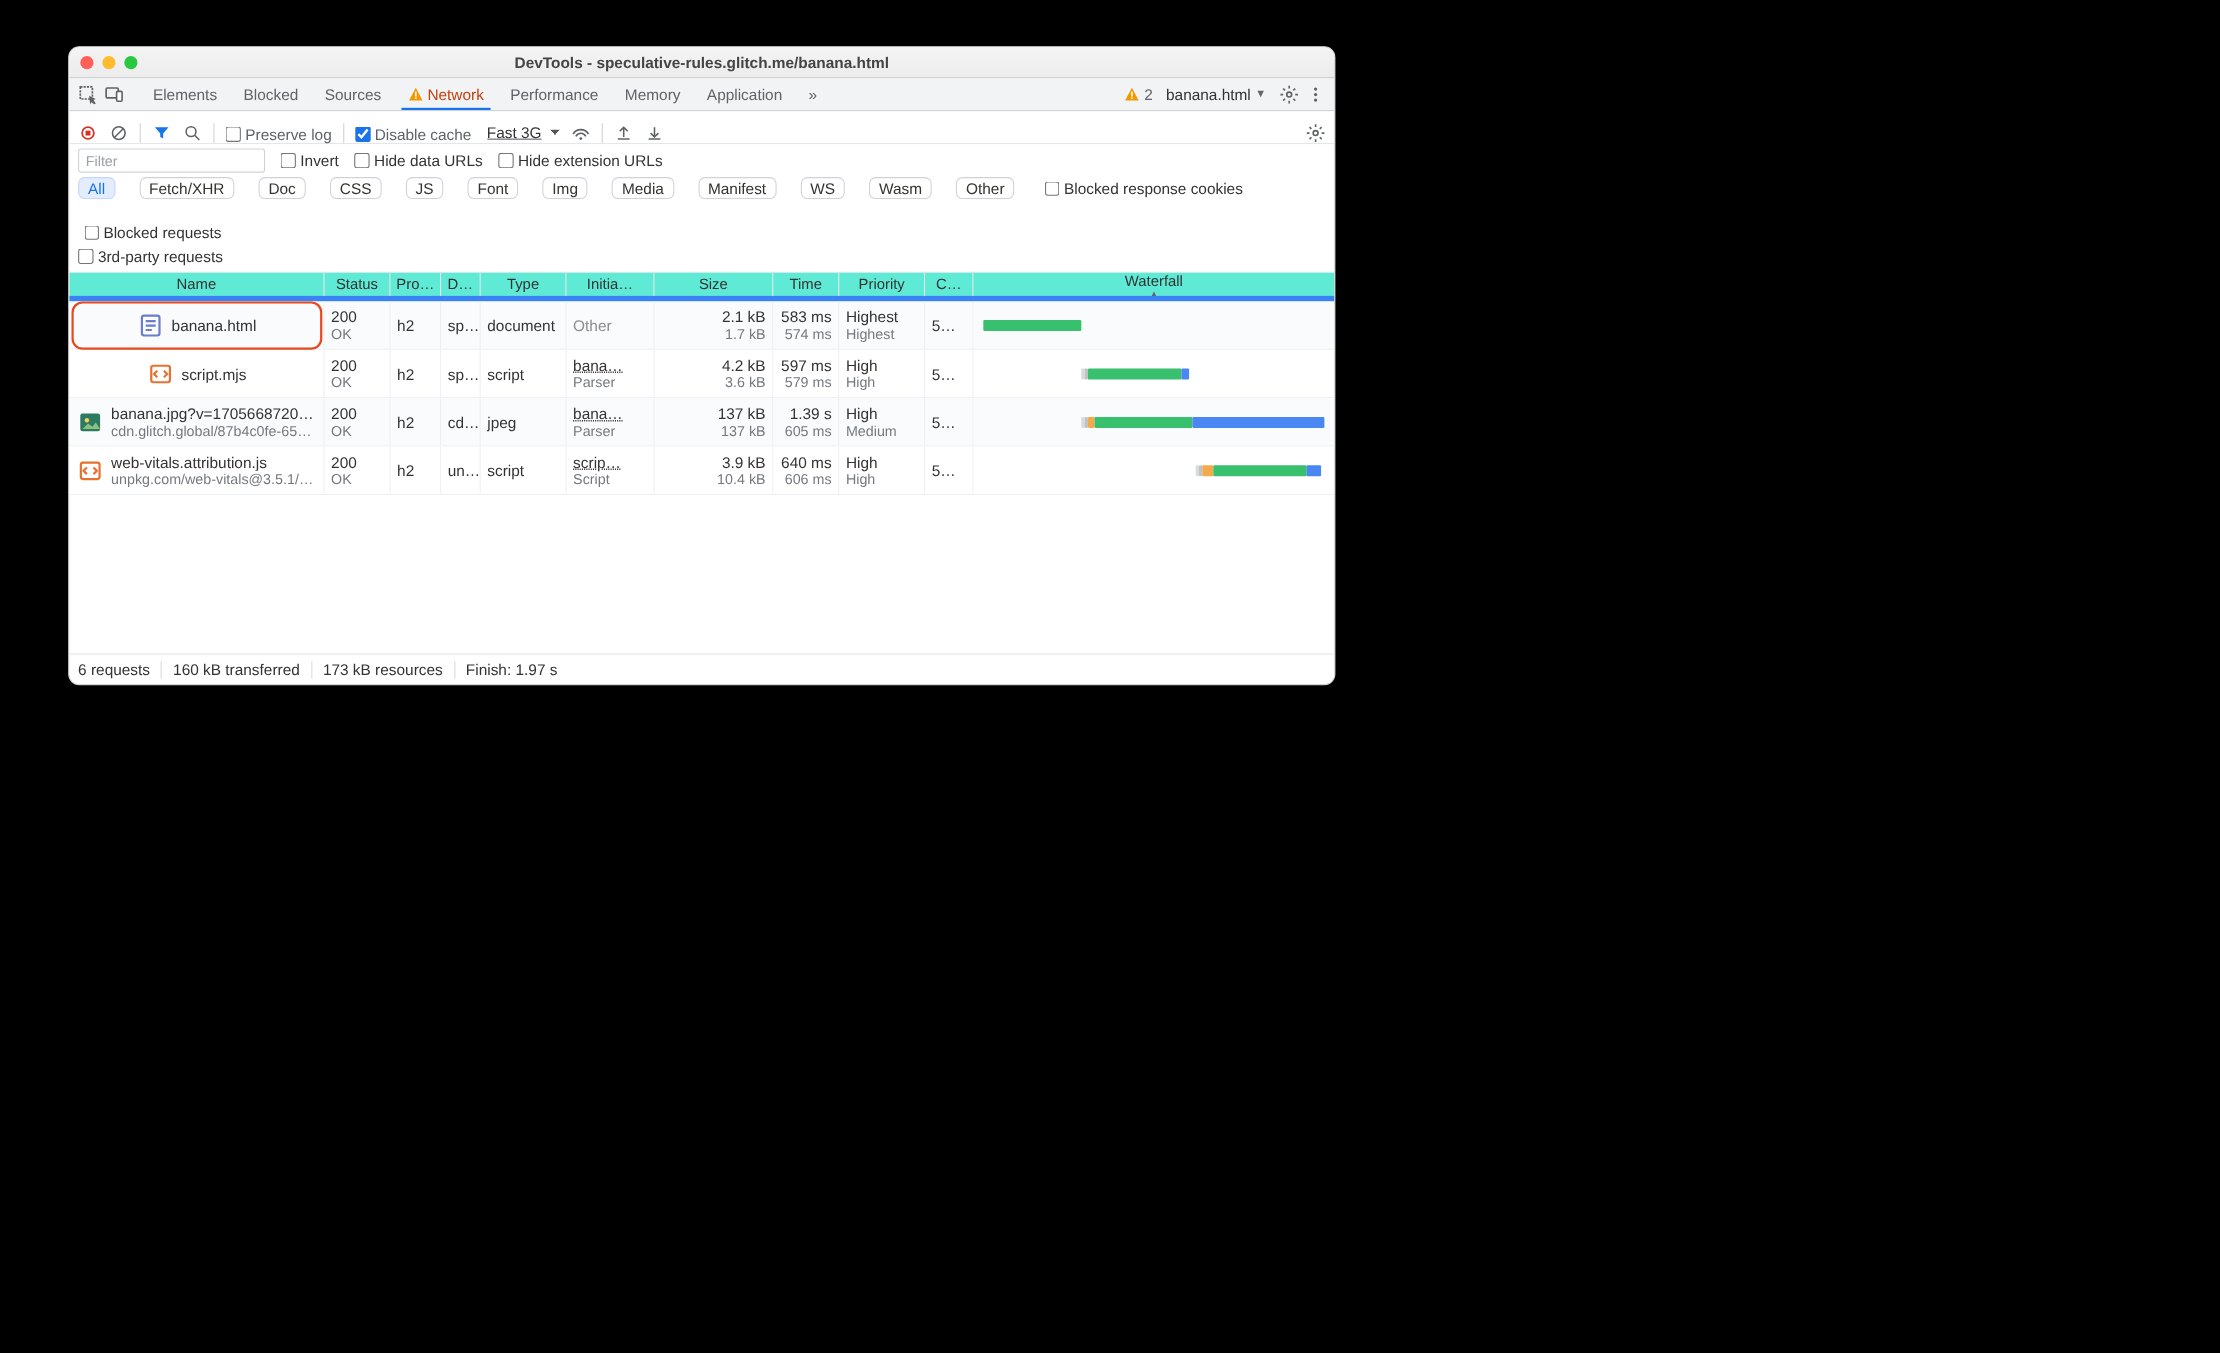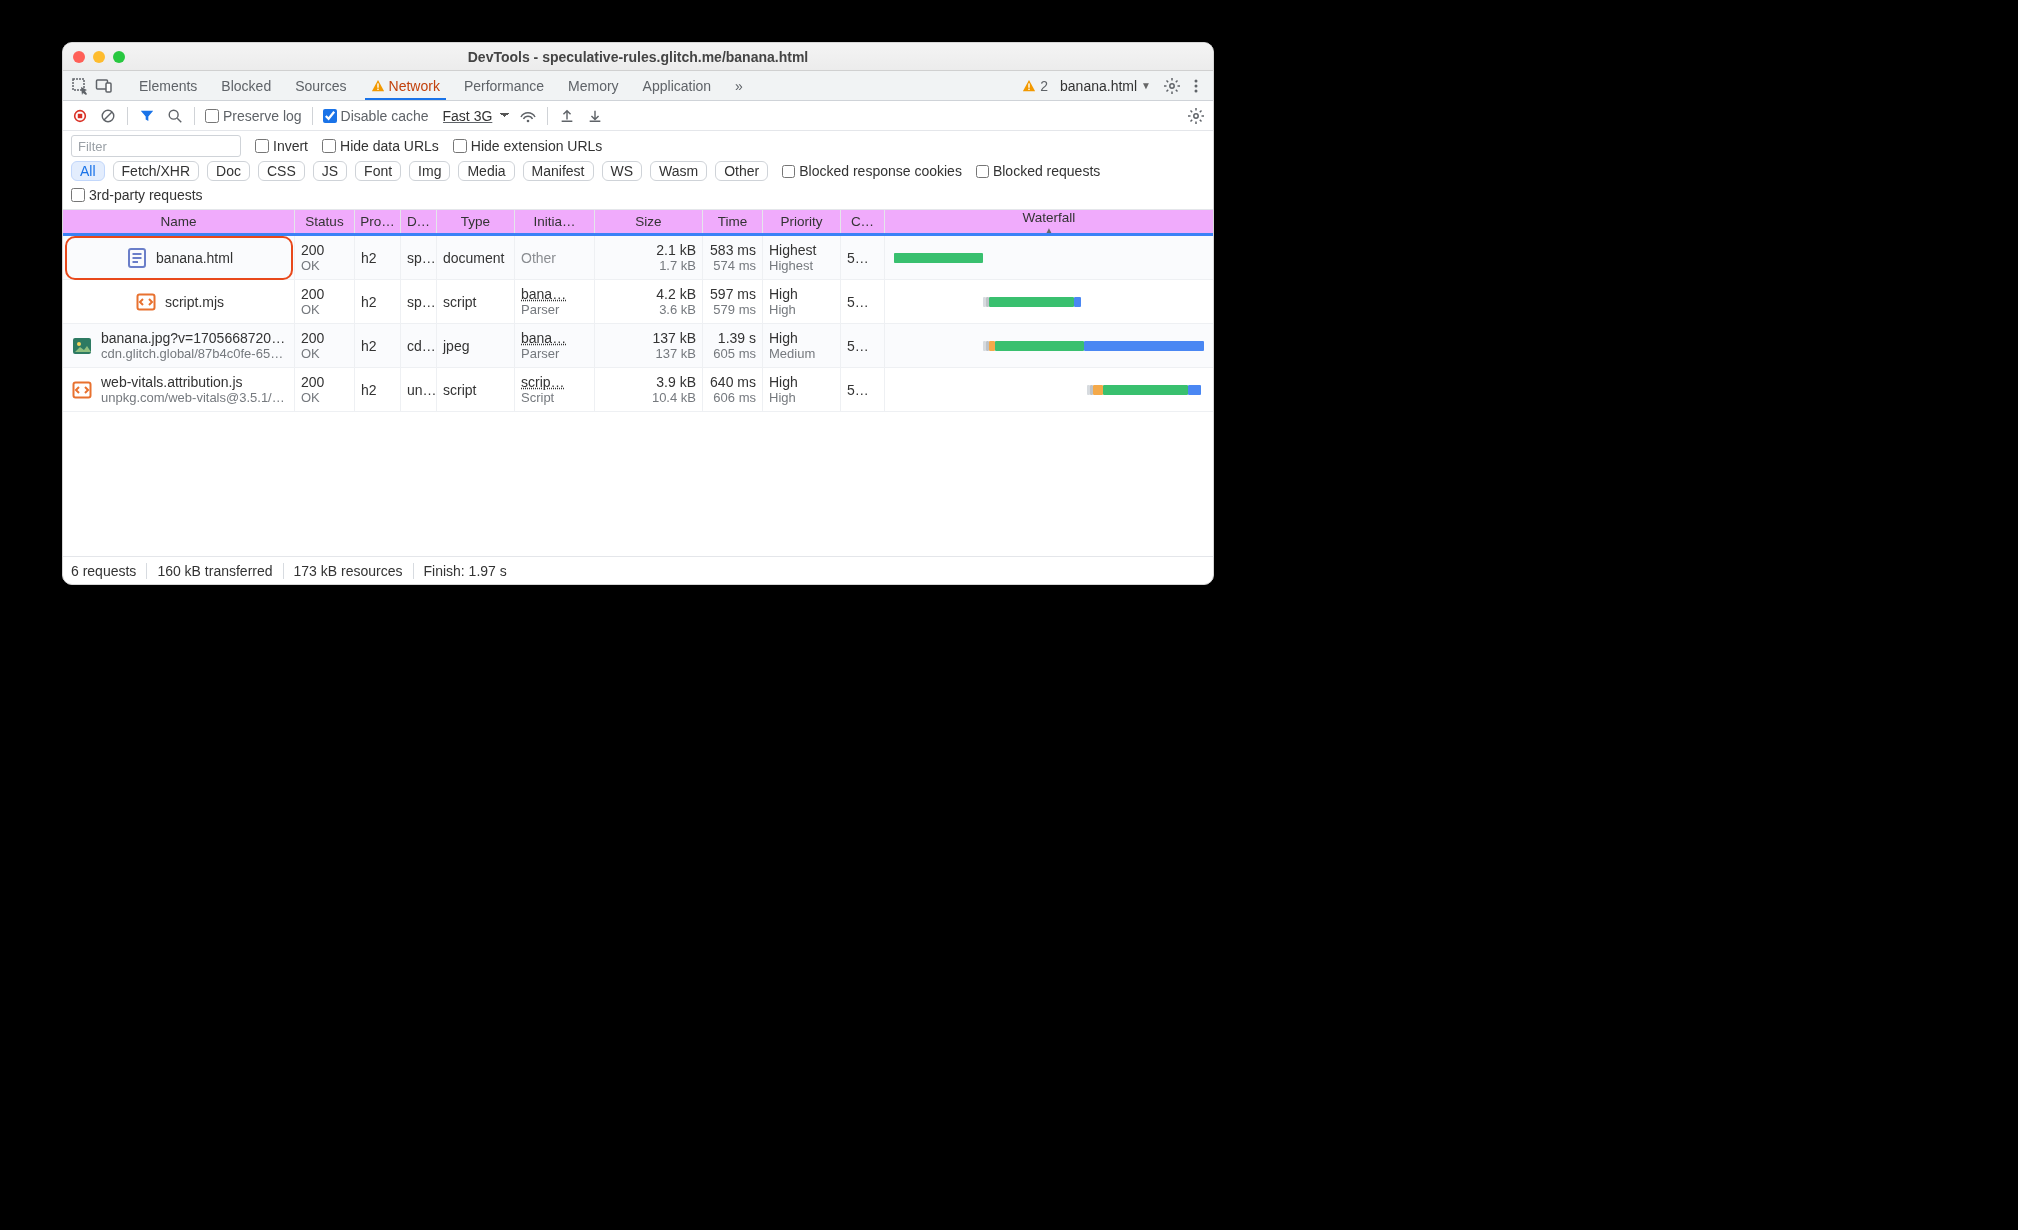--- a/index.html
+++ b/index.html
@@ -61,21 +61,21 @@
   .tabbar .warn-tri { width:14px; height:14px; margin-right:4px; }
   .spacer { flex: 1; }
   .issue-count { display:flex; align-items:center; gap:4px; color:#5f6368; margin-right:6px; }
   .context { display:flex; align-items:center; gap:4px; color:#333; margin-right:6px; }
   .gear, .dots { width:18px; height:18px; color:#5f6368; }
 
   
   .toolbar {
     height: 30px;
     border-bottom: 1px solid #e4e6ea;
-    display:flex; align-items:center;
+    display:flex; align-items:flex-end;
     padding: 0 8px;
     gap: 10px;
     color:#5f6368;
   }
   .toolbar .icon { width:18px; height:18px; display:inline-flex; align-items:center; justify-content:center; }
   .toolbar .divider { width:1px; height:18px; background:#d0d3d7; }
   .chk { display:flex; align-items:center; gap:4px; font-size:14px; }
   .chk input[type=checkbox] { width:14px; height:14px; }
   .throttle { display:flex; align-items:center; gap:4px;text-decoration:underline; }
   .throttle-select { border:none; background:transparent; font-size:14px; color:#333; padding: 2px 16px 2px 4px;
@@ -98,21 +98,21 @@
     border-radius: 3px;
     padding: 0 6px;
     font-size: 13px;
     color:#333;
   }
   .filter-input::placeholder { color:#9aa0a6; }
 
   
   .typebar {
     padding: 0 8px 6px 8px;
-    display:flex; align-items:center; gap:8px; flex-wrap:wrap;
+    display:flex; align-items:center; gap:22px; flex-wrap:wrap;
   }
   .chip {
     border: 1px solid #cfd3d8;
     border-radius: 6px;
     padding: 1px 8px;
     font-size: 14px;
     background:#fff;
     color:#333;
     cursor:pointer;
   }
@@ -128,22 +128,22 @@
     border-bottom: 1px solid #e4e6ea;
   }
 
   
   .table-wrap { position: relative; }
   .thead, .row {
     display: grid;
     grid-template-columns: 232px 60px 46px 36px 78px 80px 108px 60px 78px 44px 1fr;
   }
   .thead {
-    background:#f0abfc;
-    border-bottom: 3px solid #3b82f6;
+    background:#5eead4;
+    border-bottom: 5px solid #3b82f6;
     font-size: 13.5px; color:#333;
     height: 26px;
   }
   .thead .cell { display:flex; align-items:center; padding: 0 6px; border-right:1px solid #e4e6ea; white-space:nowrap; overflow:hidden; text-overflow:ellipsis; }
   .thead .cell:last-child { border-right:none; justify-content:space-between; }
   .sort-caret { font-size: 10px; color:#666; }
 
   .rows { min-height: 320px; }
   .row { height: 44px; border-bottom: 1px solid #eef0f3; font-size: 14px; }
   .row:nth-child(odd) { background: #fafbfd; }

